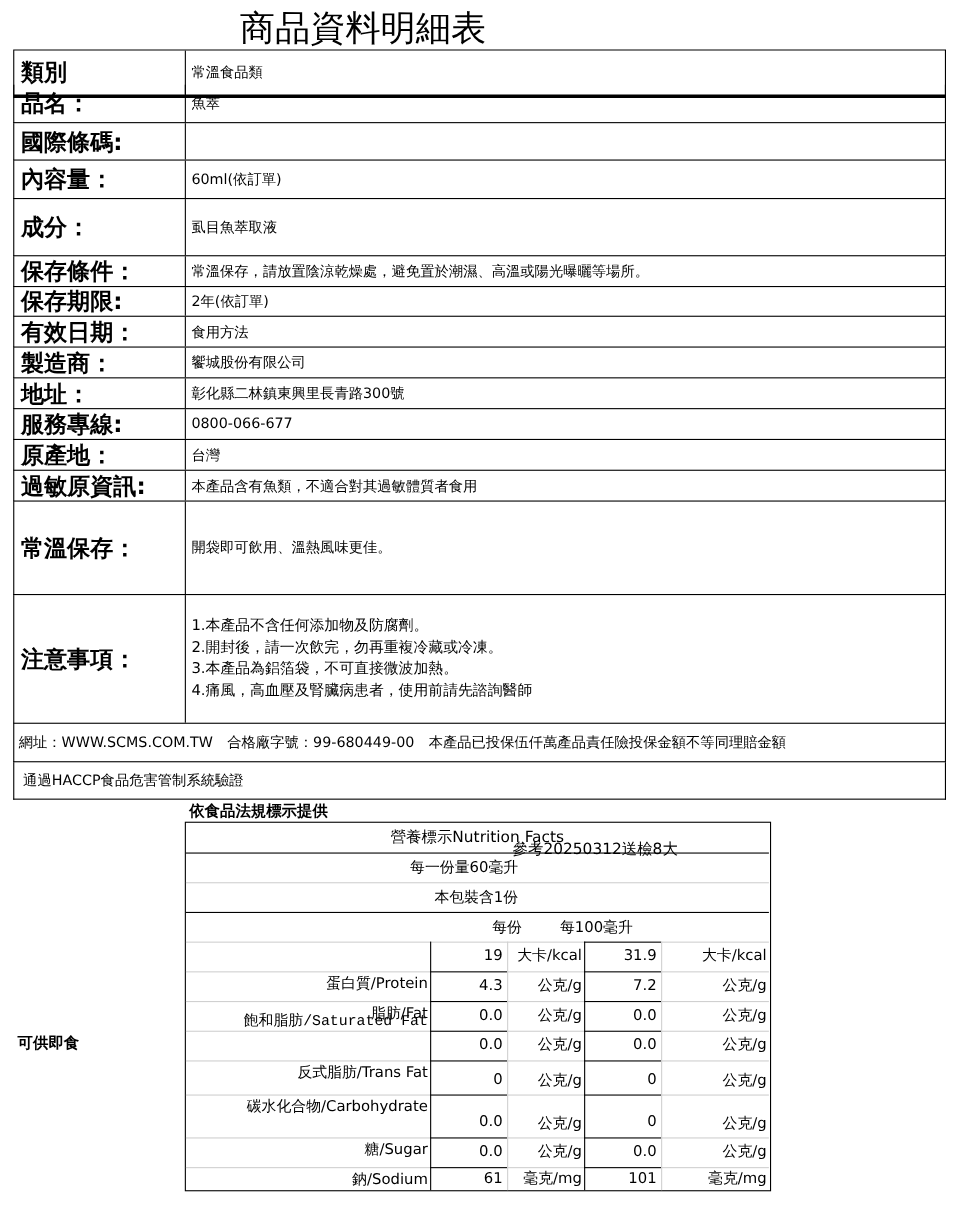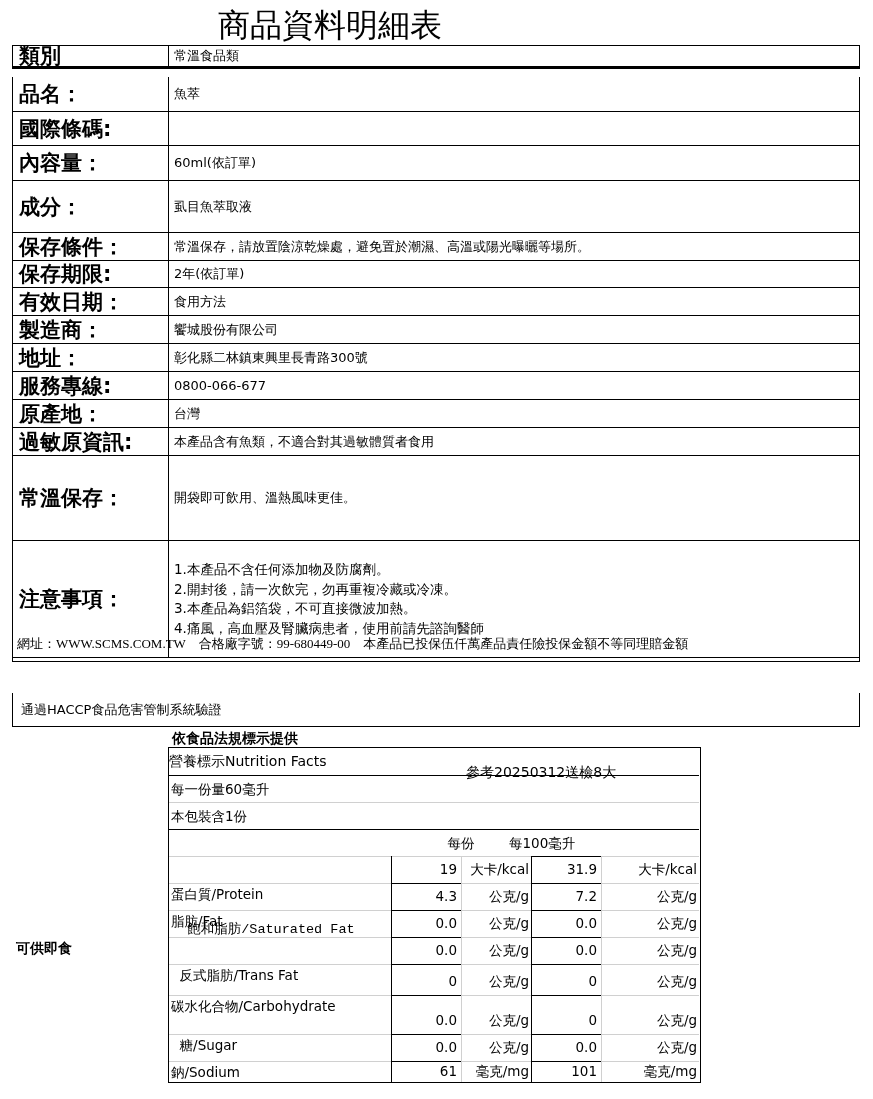--- a/index.html
+++ b/index.html
@@ -22,36 +22,36 @@
          display:flex; align-items:center; padding-left:4px; box-sizing:border-box; white-space:nowrap; }
   .val.multi { flex-direction:column; align-items:flex-start; justify-content:center; line-height:19.5px; font-size:13.5px; }
   .full { position:absolute; left:0; right:0; top:0; bottom:0; display:flex; align-items:center;
           padding-left:4px; font-size:13px; white-space:nowrap; box-sizing:border-box; }
 
   
   #nt-provider { left:172px; top:729px; font-size:14px; font-weight:bold; line-height:18px; }
   #nt-ref { left:466px; top:763px; font-size:14px; line-height:18px; }
   #nt-side { left:16px; top:940px; font-size:14px; font-weight:bold; }
   #nt { left:168px; top:747px; width:533px; height:336px; border:1.5px solid #000; }
-  .nc { position:absolute; box-sizing:border-box; font-size:13.5px; white-space:nowrap; }
+  .nc { position:absolute; box-sizing:border-box; font-size:13.5px; white-space:nowrap;text-align:right; }
   .hline { position:absolute; height:0; box-sizing:border-box; }
   .vline { position:absolute; width:0; box-sizing:border-box; }
   .g { border-top:1px solid #d0d0d0; }
   .b { border-top:1.5px solid #000; }
   .vg { border-left:1px solid #d0d0d0; }
   .vb { border-left:1.5px solid #000; }
   .r { text-align:right; }
 </style>
 </head>
 <body>
 
 <div id="title" class="abs">商品資料明細表</div>
 
 <div id="spec" class="abs">
-    <div class="row first thick" style="top: 0px; height: 24px; padding-left: 11px;">
+    <div class="row first thick" style="top: 0px; height: 44px; padding-left: 11px;">
       <div class="lbl">類別</div>
       <div class="val" style="font-size: 13px;">常溫食品類</div>
     </div>
     <div class="row" style="top: 32px; height: 35px;">
       <div class="lbl">品名：</div>
       <div class="val" style="font-size: 13px;">魚萃</div>
     </div>
     <div class="row" style="top: 67px; height: 34px;">
       <div class="lbl">國際條碼:</div>
       <div class="val"></div>
@@ -102,34 +102,34 @@
     </div>
     <div class="row" style="top: 496px; height: 117px;">
       <div class="lbl">注意事項：</div>
       <div class="val multi">
         <div>1.本產品不含任何添加物及防腐劑。</div>
         <div>2.開封後，請一次飲完，勿再重複冷藏或冷凍。</div>
         <div>3.本產品為鋁箔袋，不可直接微波加熱。</div>
         <div>4.痛風，高血壓及腎臟病患者，使用前請先諮詢醫師</div>
       </div>
     </div>
-    <div class="row" style="top: 582px; height: 35px; font-family: Liberation Serif, serif;">
+    <div class="row" style="top: 613px; height: 35px;">
       <div class="full">網址：WWW.SCMS.COM.TW　合格廠字號：99-680449-00　本產品已投保伍仟萬產品責任險投保金額不等同理賠金額</div>
     </div>
     <div class="row" style="top: 648px; height: 34px;">
       <div class="full" style="padding-left: 8px;">通過HACCP食品危害管制系統驗證</div>
     </div>
   </div>
 
 <div id="nt-provider" class="abs">依食品法規標示提供</div>
 <div id="nt-ref" class="abs">參考20250312送檢8大</div>
 <div id="nt-side" class="abs">可供即食</div>
 
 <div id="nt" class="abs">
-    <div class="nc " style="left: 0px; top: 0px; width: 530px; height: 27px; line-height: 27px; text-align: left; font-size: 14px;">營養標示Nutrition Facts</div>
+    <div class="nc " style="left: 0px; top: 0px; width: 530px; height: 27px; line-height: 27px; text-align: center; font-size: 14px;">營養標示Nutrition Facts</div>
     <div class="hline b" style="left: 0px; top: 27px; width: 530px;"></div>
     <div class="nc " style="left: 2px; top: 28px; width: 300px; height: 27px; line-height: 27px;">每一份量60毫升</div>
     <div class="hline g" style="left: 0px; top: 54px; width: 530px;"></div>
     <div class="nc " style="left: 2px; top: 55px; width: 300px; height: 27px; line-height: 27px;">本包裝含1份</div>
     <div class="hline b" style="left: 0px; top: 81px; width: 530px;"></div>
     <div class="nc " style="left: 222px; top: 82px; width: 140px; height: 27px; line-height: 27px; text-align: center;">每份</div>
     <div class="nc " style="left: 340px; top: 82px; width: 120px; height: 27px; line-height: 27px; text-align: left;">每100毫升</div>
     <div class="hline g" style="left: 0px; top: 108px; width: 222px;"></div>
     <div class="hline g" style="left: 222px; top: 108px; width: 70px;"></div>
     <div class="hline g" style="left: 292px; top: 108px; width: 70px;"></div>

